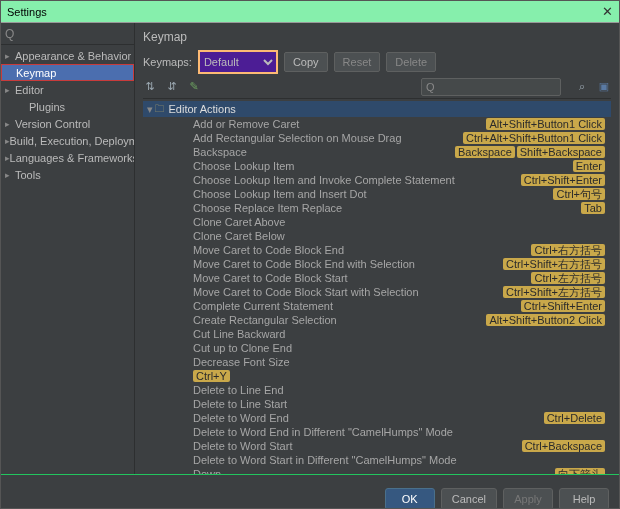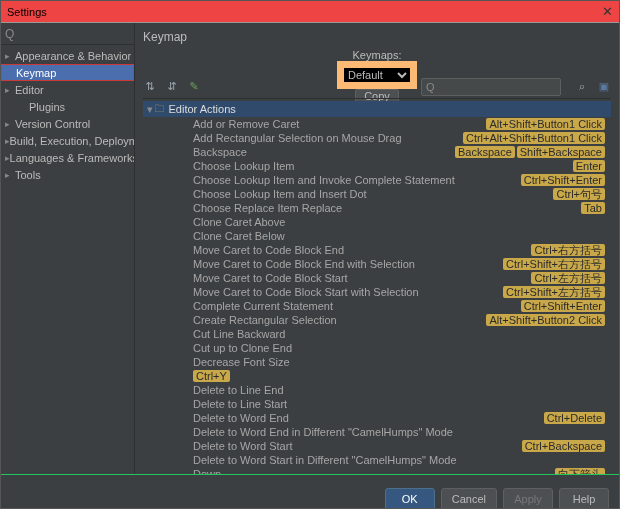--- a/index.html
+++ b/index.html
@@ -1,33 +1,33 @@
 <!DOCTYPE html>
 <html><head>
 <meta charset="utf-8">
 <style>
 * { margin:0; padding:0; box-sizing:border-box; font-family:"Segoe UI",Arial,sans-serif; font-size:11px; }
 body { background:#3c3f41; color:#bbbbbb; width:620px; height:509px; overflow:hidden; border:1px solid #555; }
-.title-bar { height:22px; background:#ef4444; color:#000; display:flex; align-items:center; padding:0 6px; border-bottom:1px solid #999; }
+.title-bar { height:22px; background:#86efac; color:#000; display:flex; align-items:center; padding:0 6px; border-bottom:1px solid #999; }
 .title-bar .spacer { flex:1; }
 .title-bar .close { font-size:13px; cursor:pointer; color:#333; }
 .main { display:flex; height:calc(100% - 22px - 34px); }
 .sidebar { width:134px; background:#3c3f41; border-right:1px solid #2d2f30; display:flex; flex-direction:column; }
 .sidebar-search { height:22px; display:flex; align-items:center; padding:0 4px; border-bottom:1px solid #2d2f30; }
 .sidebar-search .q { color:#888; font-size:12px; }
 .tree { overflow-y:auto; padding-top:2px; }
 .tree-item { display:flex; align-items:center; height:17px; padding-left:4px; cursor:pointer; color:#bbbbbb; white-space:nowrap; overflow:hidden; }
 .tree-item.selected { background:#4b6eaf; color:#fff; }
 .tree-item.hl { border:1px solid #c93b3b; }
 .tree-arrow { width:10px; display:inline-block; color:#888; font-size:9px; }
 .tree-item.child { padding-left:18px; }
 .content { flex:1; display:flex; flex-direction:column; padding:4px 8px 0 8px; overflow:hidden; }
 .crumb { color:#bbbbbb; font-size:12px; height:20px; display:flex; align-items:center; }
-.km-row { display:flex; align-items:center; height:26px; margin-top:2px;flex-direction:column; }
-.km-row select { background:#000000; color:#bbb; border:7px solid #fdba74; height:32px; width:80px; font-size:11px; }
+.km-row { display:flex; align-items:center; height:26px; gap:6px; margin-top:2px; }
+.km-row select { background:#4c1d95; color:#bbb; border:2px solid #fdba74; height:24px; width:80px; font-size:11px; }
 .btn-sm { height:20px; background:#4c5052; color:#888; border:1px solid #5e6060; padding:0 8px; font-size:11px; border-radius:2px; }
 .btn-sm.en { color:#bbb; }
 .toolbar { display:flex; align-items:center; height:24px; gap:8px; padding:2px 0; border-bottom:1px solid #2d2f30; }
 .tb-icon { width:14px; height:14px; display:flex; align-items:center; justify-content:center; color:#9aa7b0; font-size:11px; }
 .tb-search { margin-left:auto; height:18px; width:140px; background:#45494a; border:1px solid #5e6060; border-radius:2px; display:flex; align-items:center; padding:0 4px; }
 .tb-search .mag { color:#888; font-size:11px; }
 .actions { flex:1; overflow-y:auto; background:#3c3f41; margin-top:2px; }
 .group-row { height:16px; background:#2f4a6b; color:#ddd; display:flex; align-items:center; padding-left:4px; }
 .group-row .folder { color:#b9a86a; margin-right:4px; font-size:10px; }
 .action-row { height:14px; display:flex; align-items:center; padding-left:50px; color:#a6a6a6; font-size:10.5px; }

